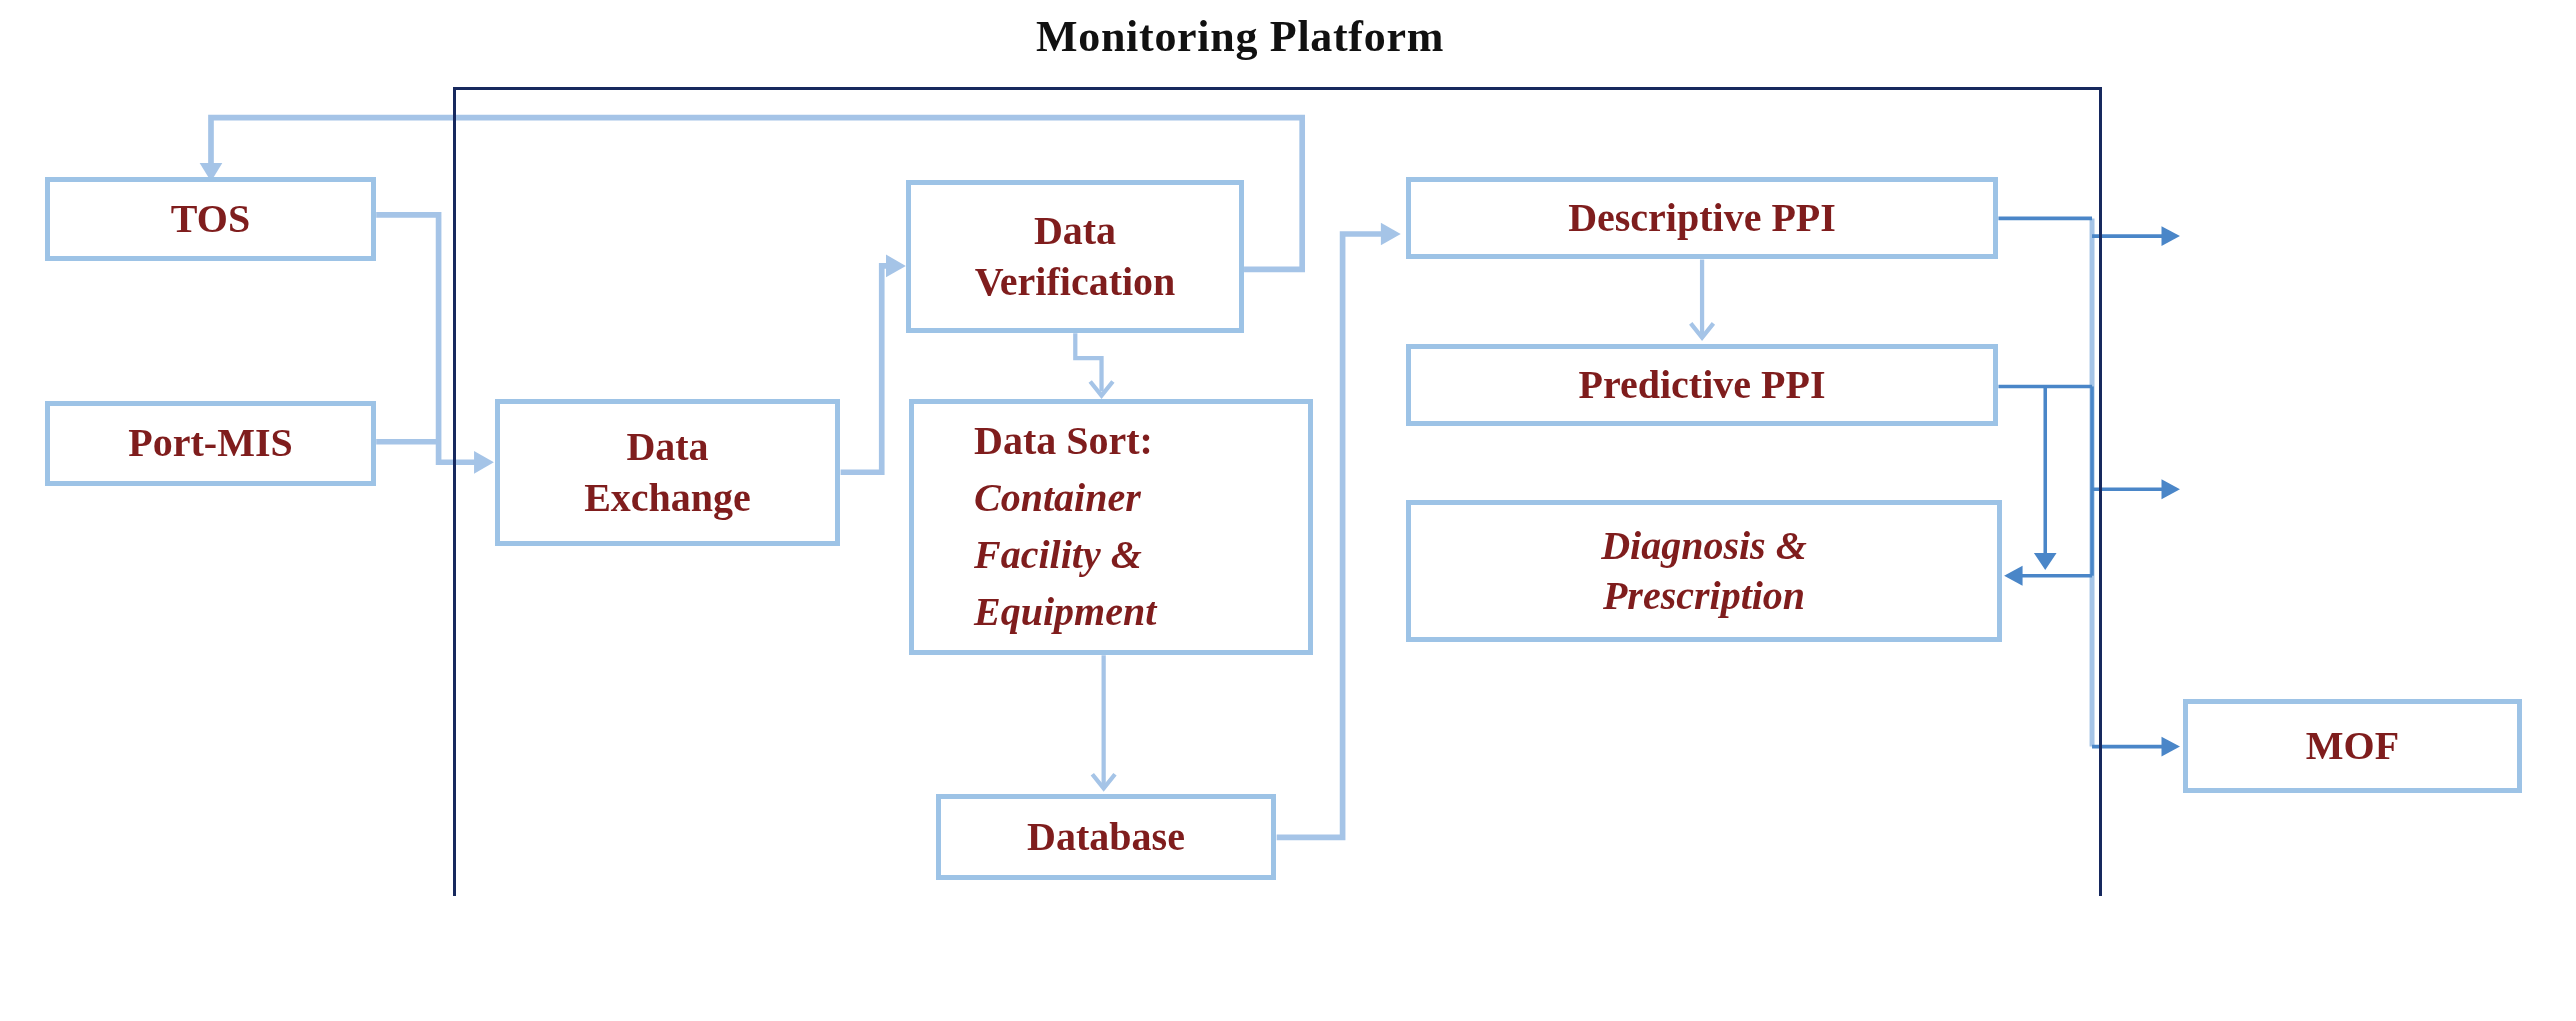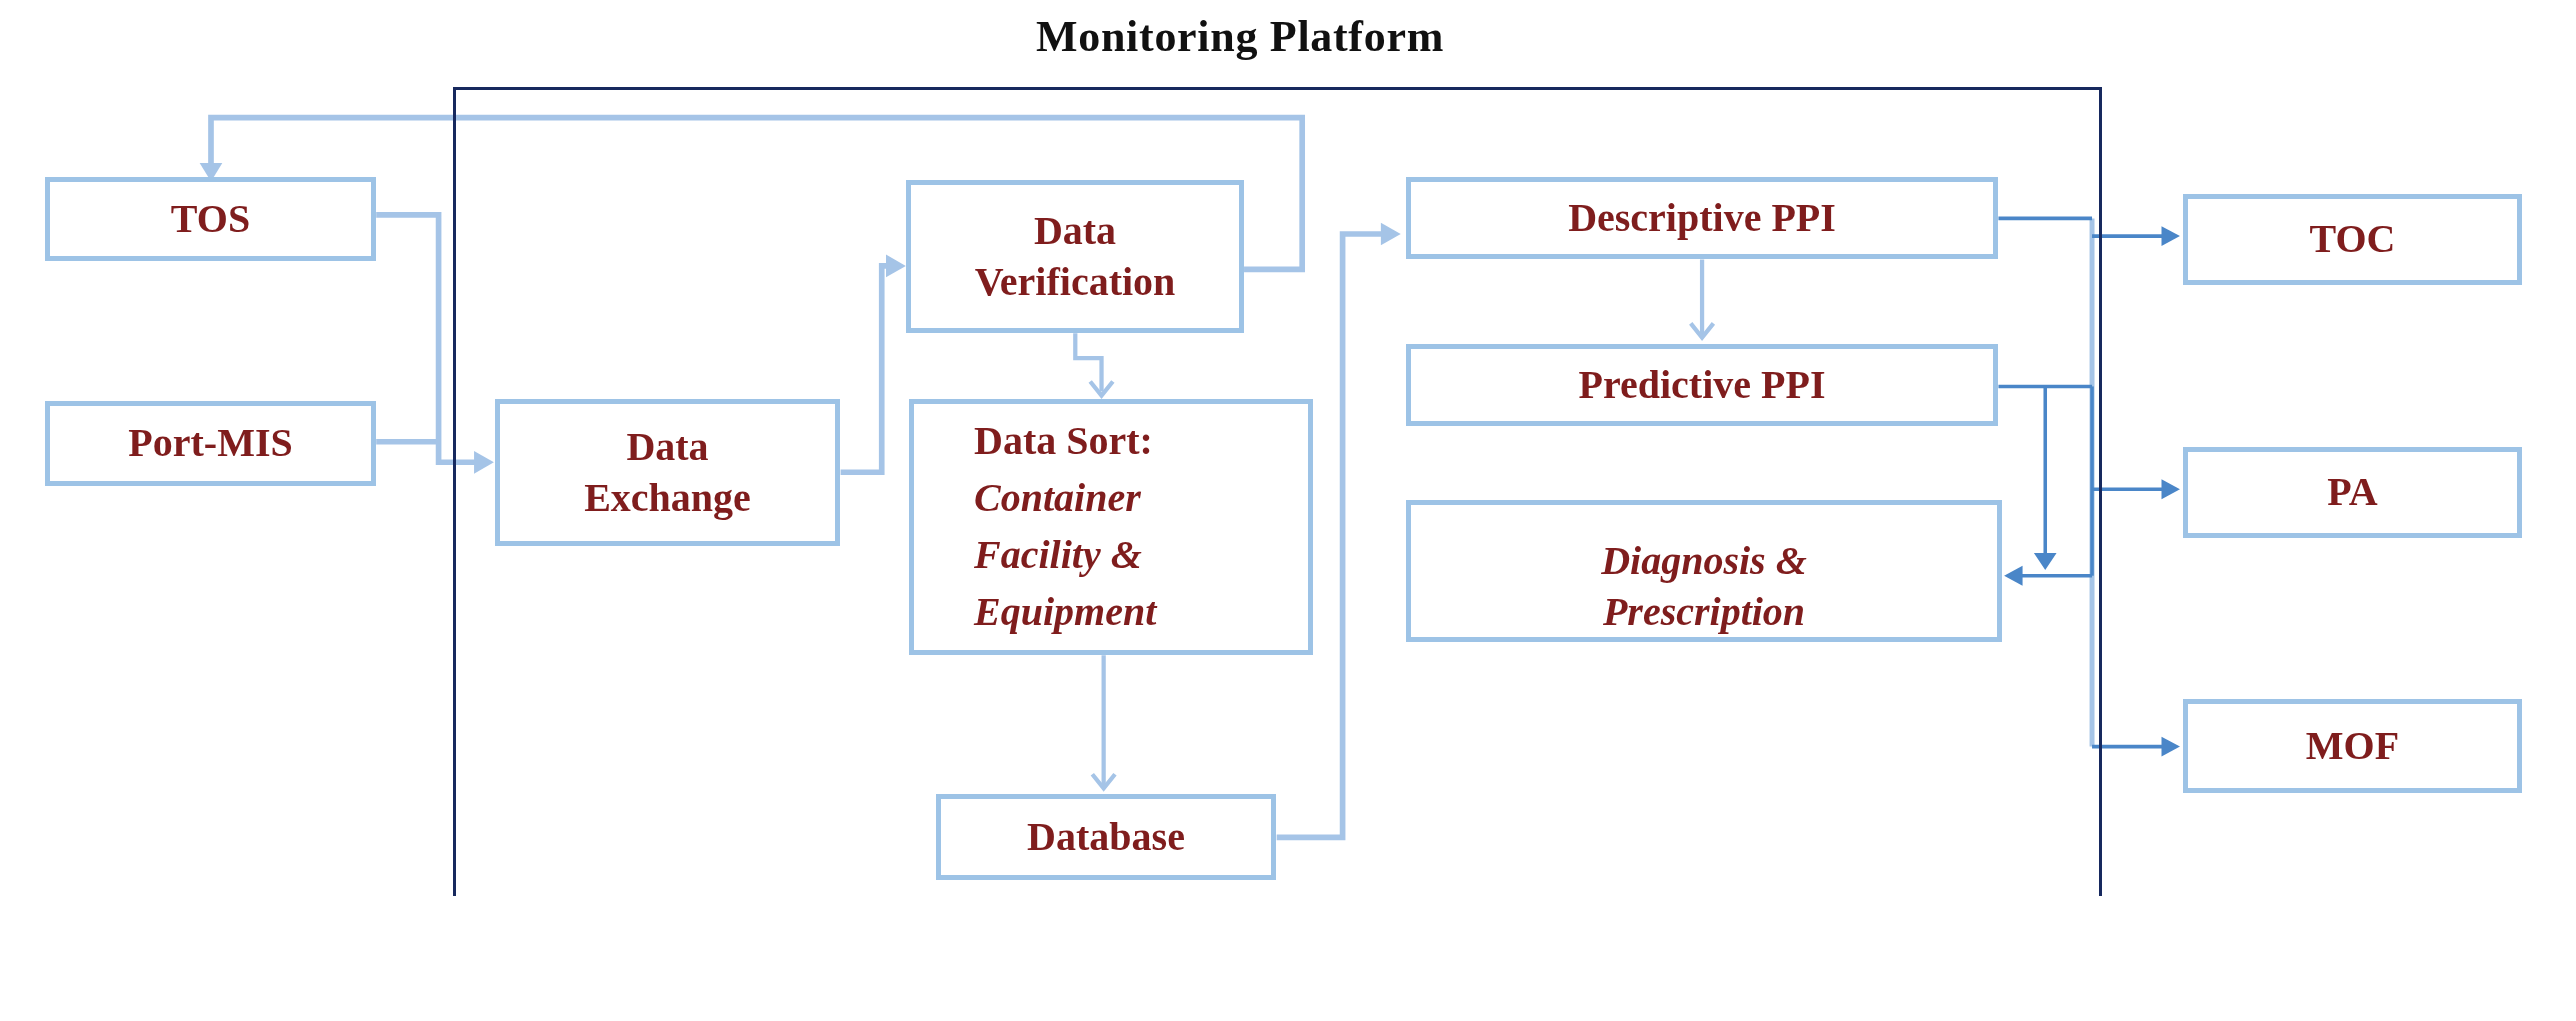--- a/index.html
+++ b/index.html
@@ -16,21 +16,21 @@
   .box .it{font-style:italic;}
   #box-tos          {left:45px;  top:177px; width:331px; height:84px;}
   #box-portmis      {left:45px;  top:401px; width:331px; height:85px;}
   #box-dataexchange {left:495px; top:399px; width:345px; height:147px;}
   #box-dataverif    {left:906px;top:180px; width:338px; height:153px;}
   #box-datasort     {left:909px;top:399px; width:404px; height:256px;
                      align-items:flex-start;text-align:left;padding-left:60px;line-height:1.42;}
   #box-database     {left:936px;top:794px;width:340px; height:86px;}
   #box-descppi      {left:1406px;top:177px; width:592px; height:82px;}
   #box-predppi      {left:1406px;top:344px; width:592px; height:82px;}
-  #box-diagnosis    {left:1406px;top:500px; width:596px; height:142px;justify-content:flex-end;}
+  #box-diagnosis    {left:1406px;top:500px; width:596px; height:142px;}
   #box-toc          {left:2183px;top:194px; width:339px; height:91px;}
   #box-pa           {left:2183px;top:447px; width:339px; height:91px;}
   #box-mof          {left:2183px;top:699px; width:339px; height:94px;}
 </style>
 </head>
 <body>
 
 <div id="canvas">
 
   <svg id="wires" viewBox="0 0 3632 1440" xmlns="http://www.w3.org/2000/svg">
@@ -142,26 +142,20 @@
 
   <div class="box" id="box-predppi">
     <span>Predictive PPI</span>
   </div>
 
   <div class="box" id="box-diagnosis">
     <span class="it">Diagnosis &amp;</span>
     <span class="it">Prescription</span>
   </div>
 
-  <div class="box" id="box-toc">
-    <span>TOC</span>
-  </div>
 
-  <div class="box" id="box-pa">
-    <span>PA</span>
-  </div>
 
   <div class="box" id="box-mof">
     <span>MOF</span>
   </div>
 
 </div>
 
 
 </body></html>

